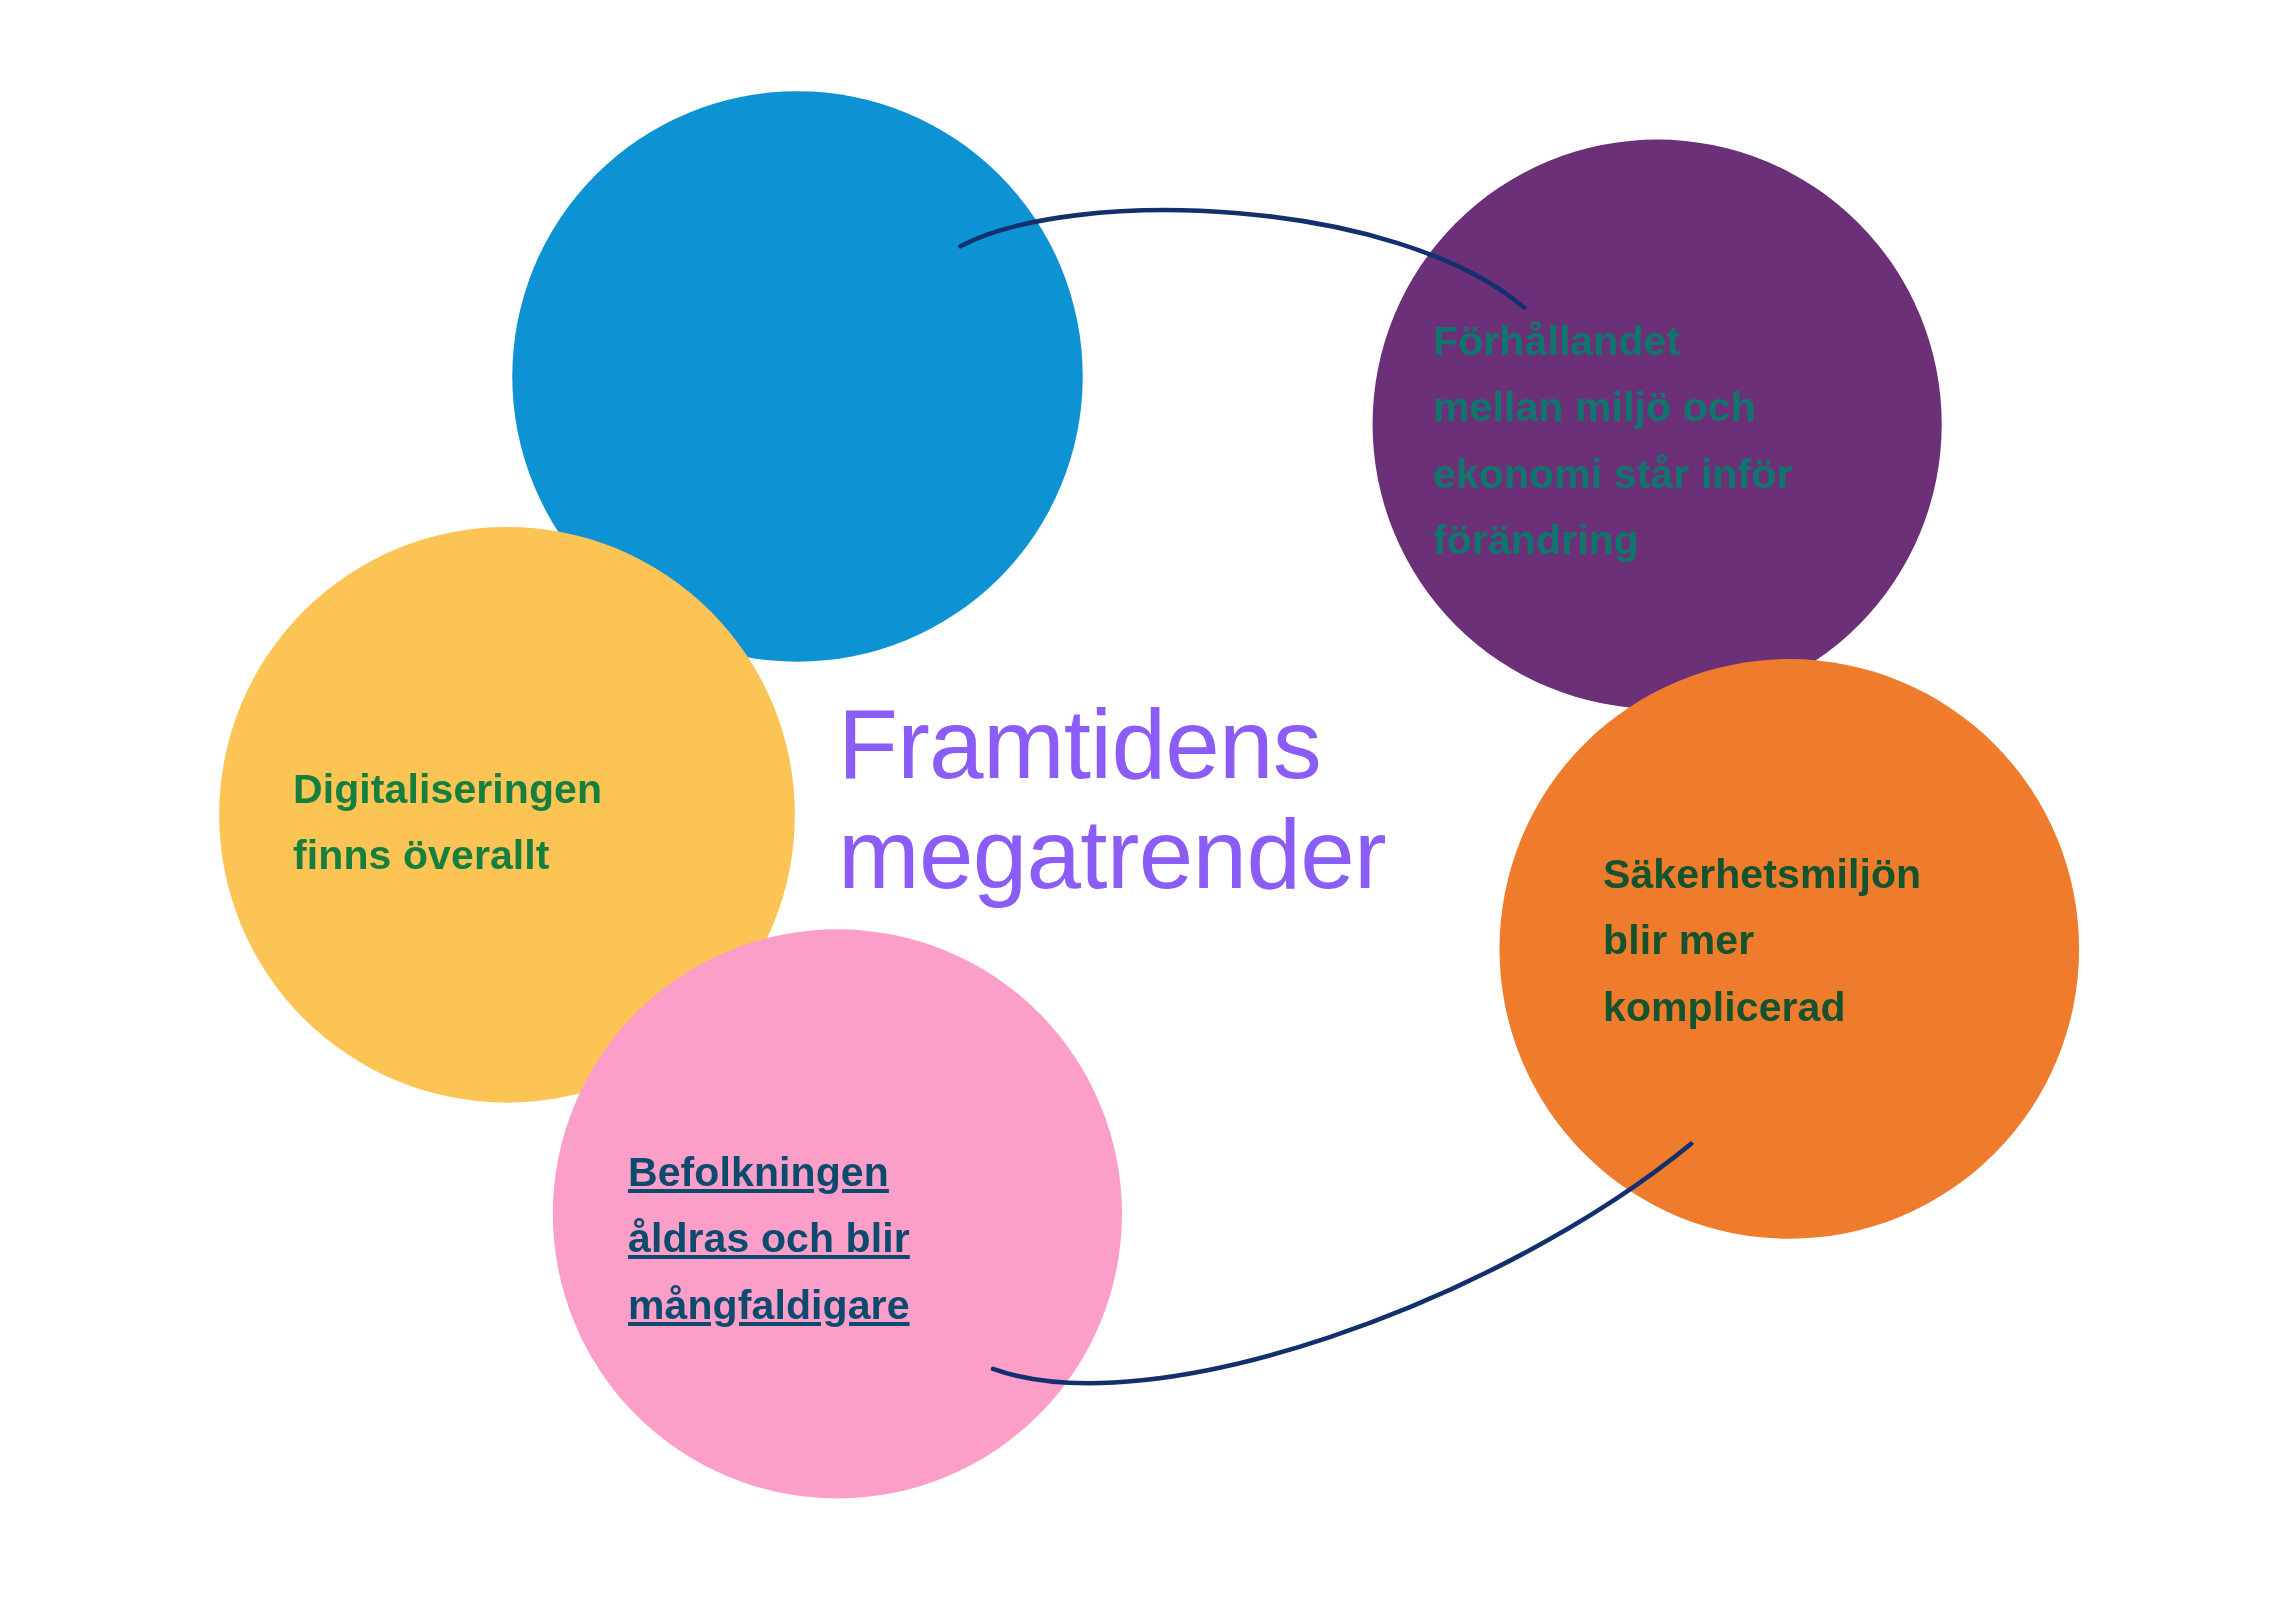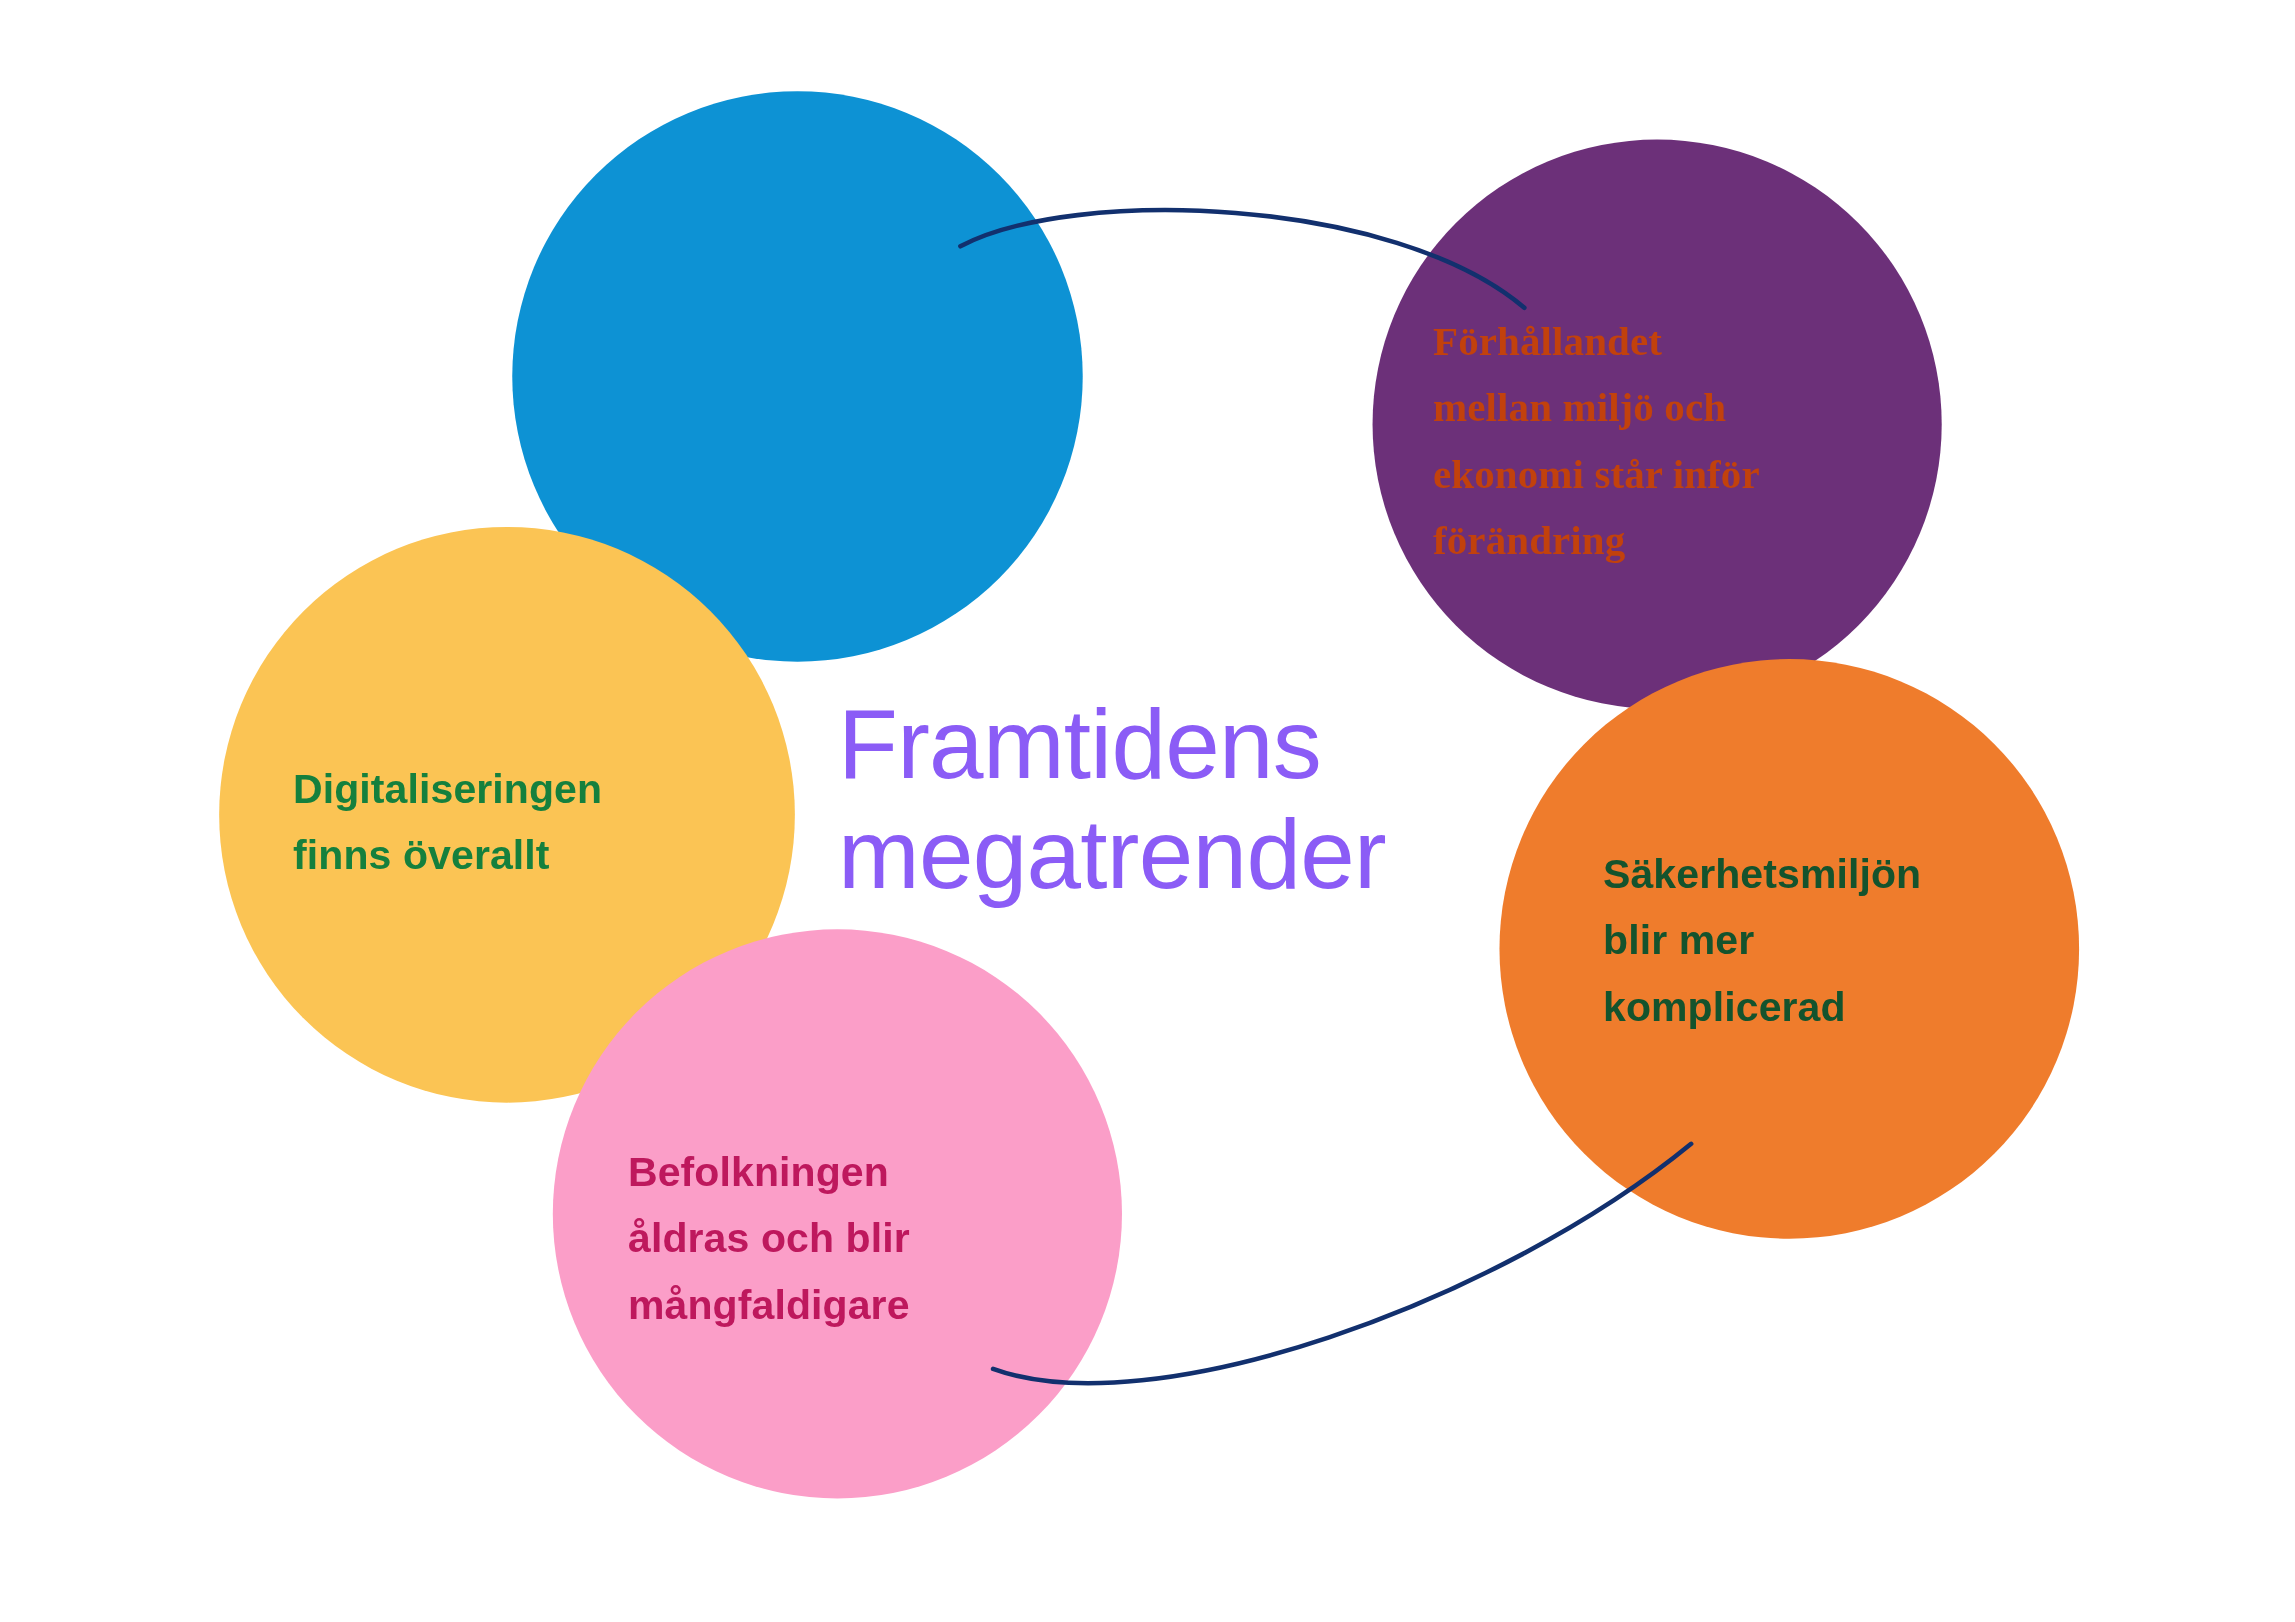--- a/index.html
+++ b/index.html
@@ -90,30 +90,30 @@
     </g>
 
     <path id="connector-top" fill="none" stroke-linecap="round" d="M 1468 376 C 1640 285 2130 300 2330 470" stroke="#12306e" stroke-width="7"></path>
     <path id="connector-bottom" fill="none" stroke-linecap="round" d="M 1518 2092 C 1760 2180 2290 1990 2585 1748" stroke="#12306e" stroke-width="7"></path>
   </svg>
 
   <div id="center-title" style="color: #8b5cf6;">Framtidens
 megatrender</div>
 
 
-  <div id="label-environment" class="bubble-label label-light" style="color: #c2410c; font-family: Liberation Serif, serif;">Förhållandet
+  <div id="label-environment" class="bubble-label label-light" style="color: #0f766e;">Förhållandet
 mellan miljö och
 ekonomi står inför
 förändring</div>
 
   <div id="label-digitalisation" class="bubble-label label-dark" style="color: #15803d;">Digitaliseringen
 finns överallt</div>
 
   <div id="label-security" class="bubble-label label-dark" style="color: #14532d;">Säkerhetsmiljön
 blir mer
 komplicerad</div>
 
-  <div id="label-population" class="bubble-label label-dark" style="color: #be185d;">Befolkningen
+  <div id="label-population" class="bubble-label label-dark" style="color: #0c4a6e; text-decoration: underline;">Befolkningen
 åldras och blir
 mångfaldigare</div>
 
 </div>
 
 
 </body></html>

